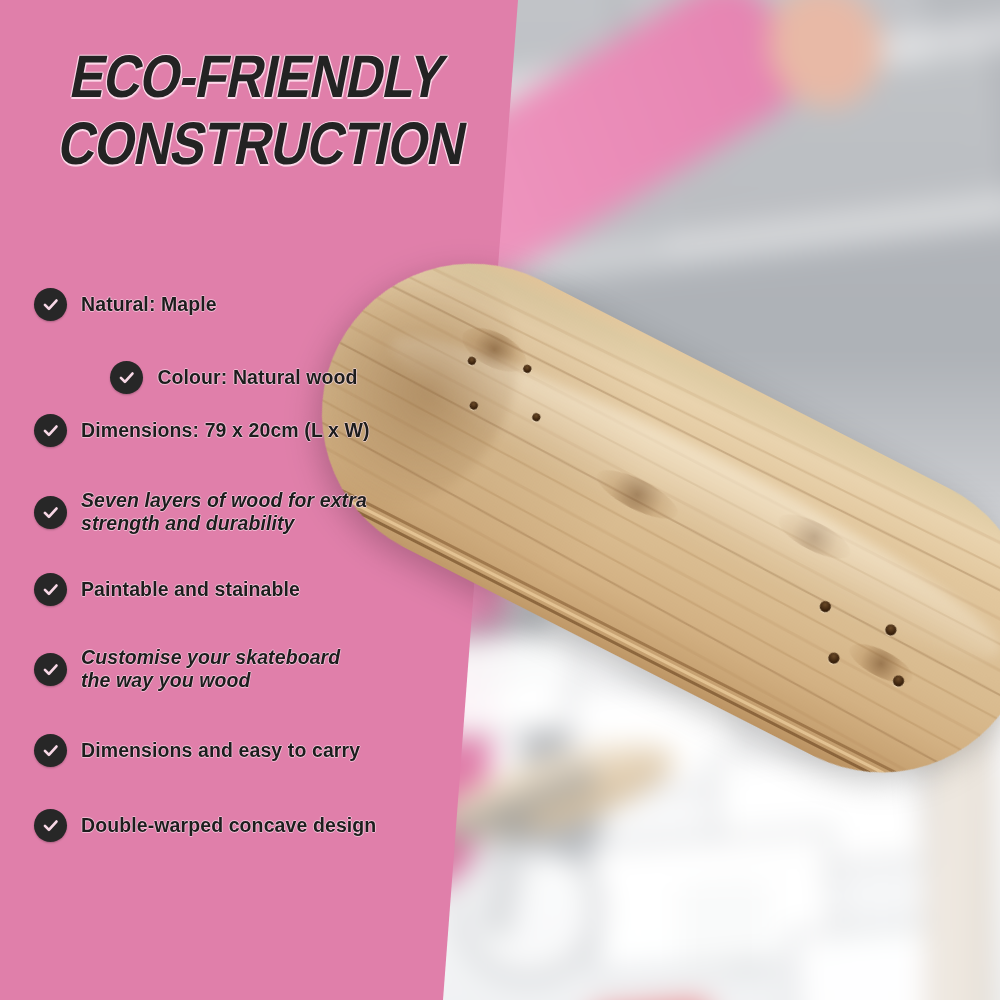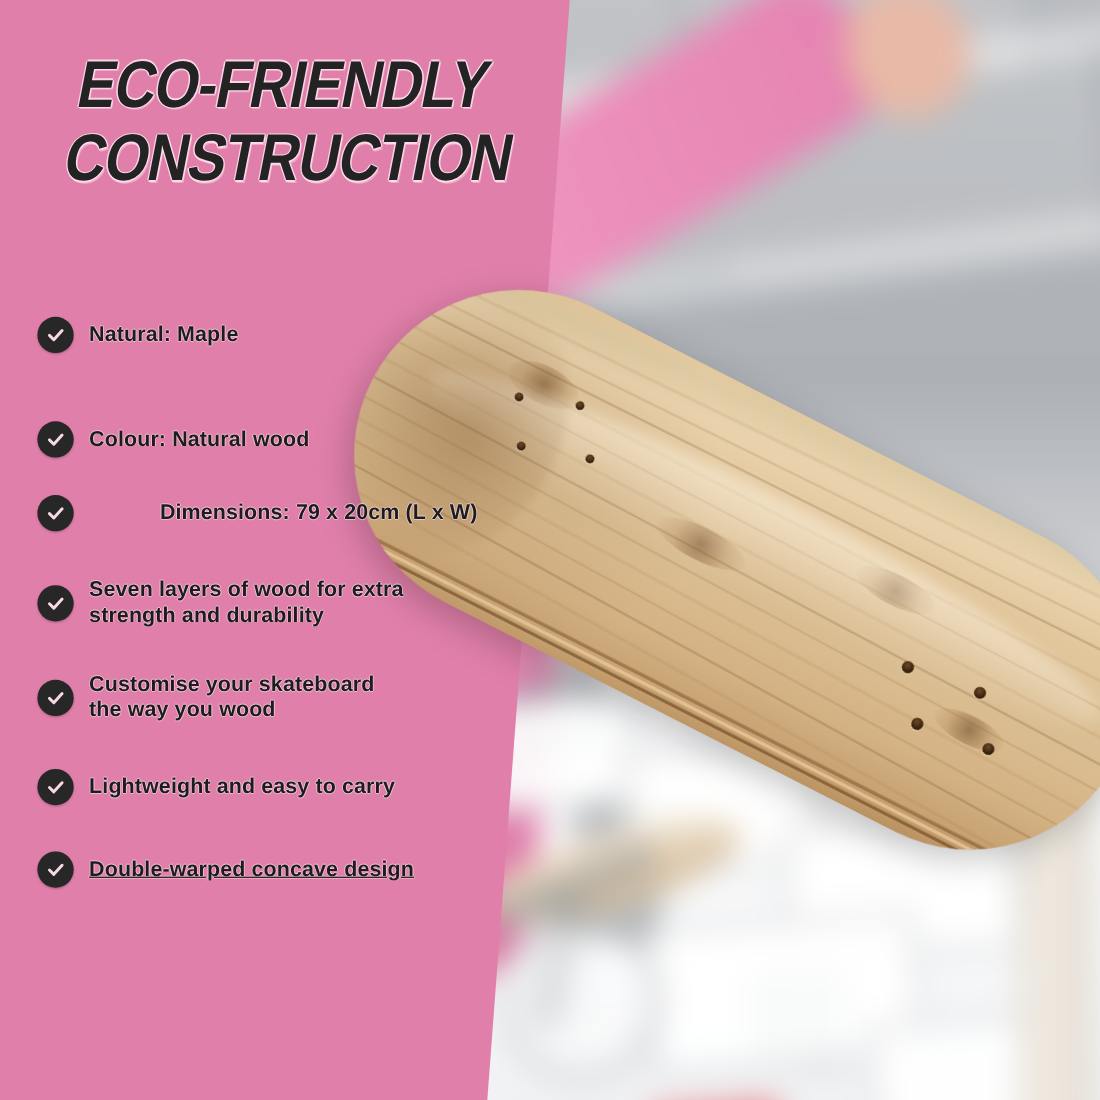--- a/index.html
+++ b/index.html
@@ -276,21 +276,21 @@
   .features{
     position:absolute;
     left:34px; top:288px;
     width:400px;
   }
   .feature{
     display:flex;
     align-items:center;
     margin-bottom:10px;
   }
-  .feature.tall{ margin-bottom:12px; }
+  .feature.tall{ margin-bottom:12px;font-style:italic; }
 
   .check-icon{
     flex:0 0 auto;
     width:33px; height:33px;
     border-radius:50%;
     background:#272727;
     display:flex;
     align-items:center;
     justify-content:center;
     box-shadow:0 1px 2px rgba(0,0,0,0.25);
@@ -412,69 +412,77 @@
 
     <div class="feature">
       <span class="check-icon">
         <svg width="19" height="19" viewBox="0 0 24 24">
             <path d="M5 12.5 L10 17.5 L19.5 7" fill="none" stroke="#F7D8E6" stroke-width="3.4" stroke-linecap="round" stroke-linejoin="round"></path>
           </svg>
       </span>
       <span class="feature-text">Natural: Maple</span>
     </div>
 
-    <div class="feature" style="margin-top:62px;">
+    <div class="feature" style="margin-top:40px;justify-content:center;">
       <span class="check-icon">
         <svg width="19" height="19" viewBox="0 0 24 24">
             <path d="M5 12.5 L10 17.5 L19.5 7" fill="none" stroke="#F7D8E6" stroke-width="3.4" stroke-linecap="round" stroke-linejoin="round"></path>
           </svg>
       </span>
       <span class="feature-text">Colour: Natural wood</span>
     </div>
 
-    <div class="feature" style="margin-top:34px;justify-content:space-between;">
+    <div class="feature" style="margin-top:20px;">
       <span class="check-icon">
         <svg width="19" height="19" viewBox="0 0 24 24">
             <path d="M5 12.5 L10 17.5 L19.5 7" fill="none" stroke="#F7D8E6" stroke-width="3.4" stroke-linecap="round" stroke-linejoin="round"></path>
           </svg>
       </span>
       <span class="feature-text">Dimensions: 79 x 20cm (L x W)</span>
     </div>
 
     <div class="feature tall" style="margin-top:42px;">
       <span class="check-icon">
         <svg width="19" height="19" viewBox="0 0 24 24">
             <path d="M5 12.5 L10 17.5 L19.5 7" fill="none" stroke="#F7D8E6" stroke-width="3.4" stroke-linecap="round" stroke-linejoin="round"></path>
           </svg>
       </span>
       <span class="feature-text">Seven layers of wood for extra
 strength and durability</span>
     </div>
 
+    <div class="feature" style="margin-top:38px;">
+      <span class="check-icon">
+        <svg width="19" height="19" viewBox="0 0 24 24">
+            <path d="M5 12.5 L10 17.5 L19.5 7" fill="none" stroke="#F7D8E6" stroke-width="3.4" stroke-linecap="round" stroke-linejoin="round"></path>
+          </svg>
+      </span>
+      <span class="feature-text">Paintable and stainable</span>
+    </div>
 
     <div class="feature tall" style="margin-top:40px;">
       <span class="check-icon">
         <svg width="19" height="19" viewBox="0 0 24 24">
             <path d="M5 12.5 L10 17.5 L19.5 7" fill="none" stroke="#F7D8E6" stroke-width="3.4" stroke-linecap="round" stroke-linejoin="round"></path>
           </svg>
       </span>
       <span class="feature-text">Customise your skateboard
 the way you wood</span>
     </div>
 
     <div class="feature" style="margin-top:42px;">
       <span class="check-icon">
         <svg width="19" height="19" viewBox="0 0 24 24">
             <path d="M5 12.5 L10 17.5 L19.5 7" fill="none" stroke="#F7D8E6" stroke-width="3.4" stroke-linecap="round" stroke-linejoin="round"></path>
           </svg>
       </span>
-      <span class="feature-text">Lightweight and easy to carry</span>
-    </div>
-
-    <div class="feature" style="margin-top:42px;text-decoration:underline;">
+      <span class="feature-text">Dimensions and easy to carry</span>
+    </div>
+
+    <div class="feature" style="margin-top:42px;">
       <span class="check-icon">
         <svg width="19" height="19" viewBox="0 0 24 24">
             <path d="M5 12.5 L10 17.5 L19.5 7" fill="none" stroke="#F7D8E6" stroke-width="3.4" stroke-linecap="round" stroke-linejoin="round"></path>
           </svg>
       </span>
       <span class="feature-text">Double-warped concave design</span>
     </div>
 
   </div>
 

